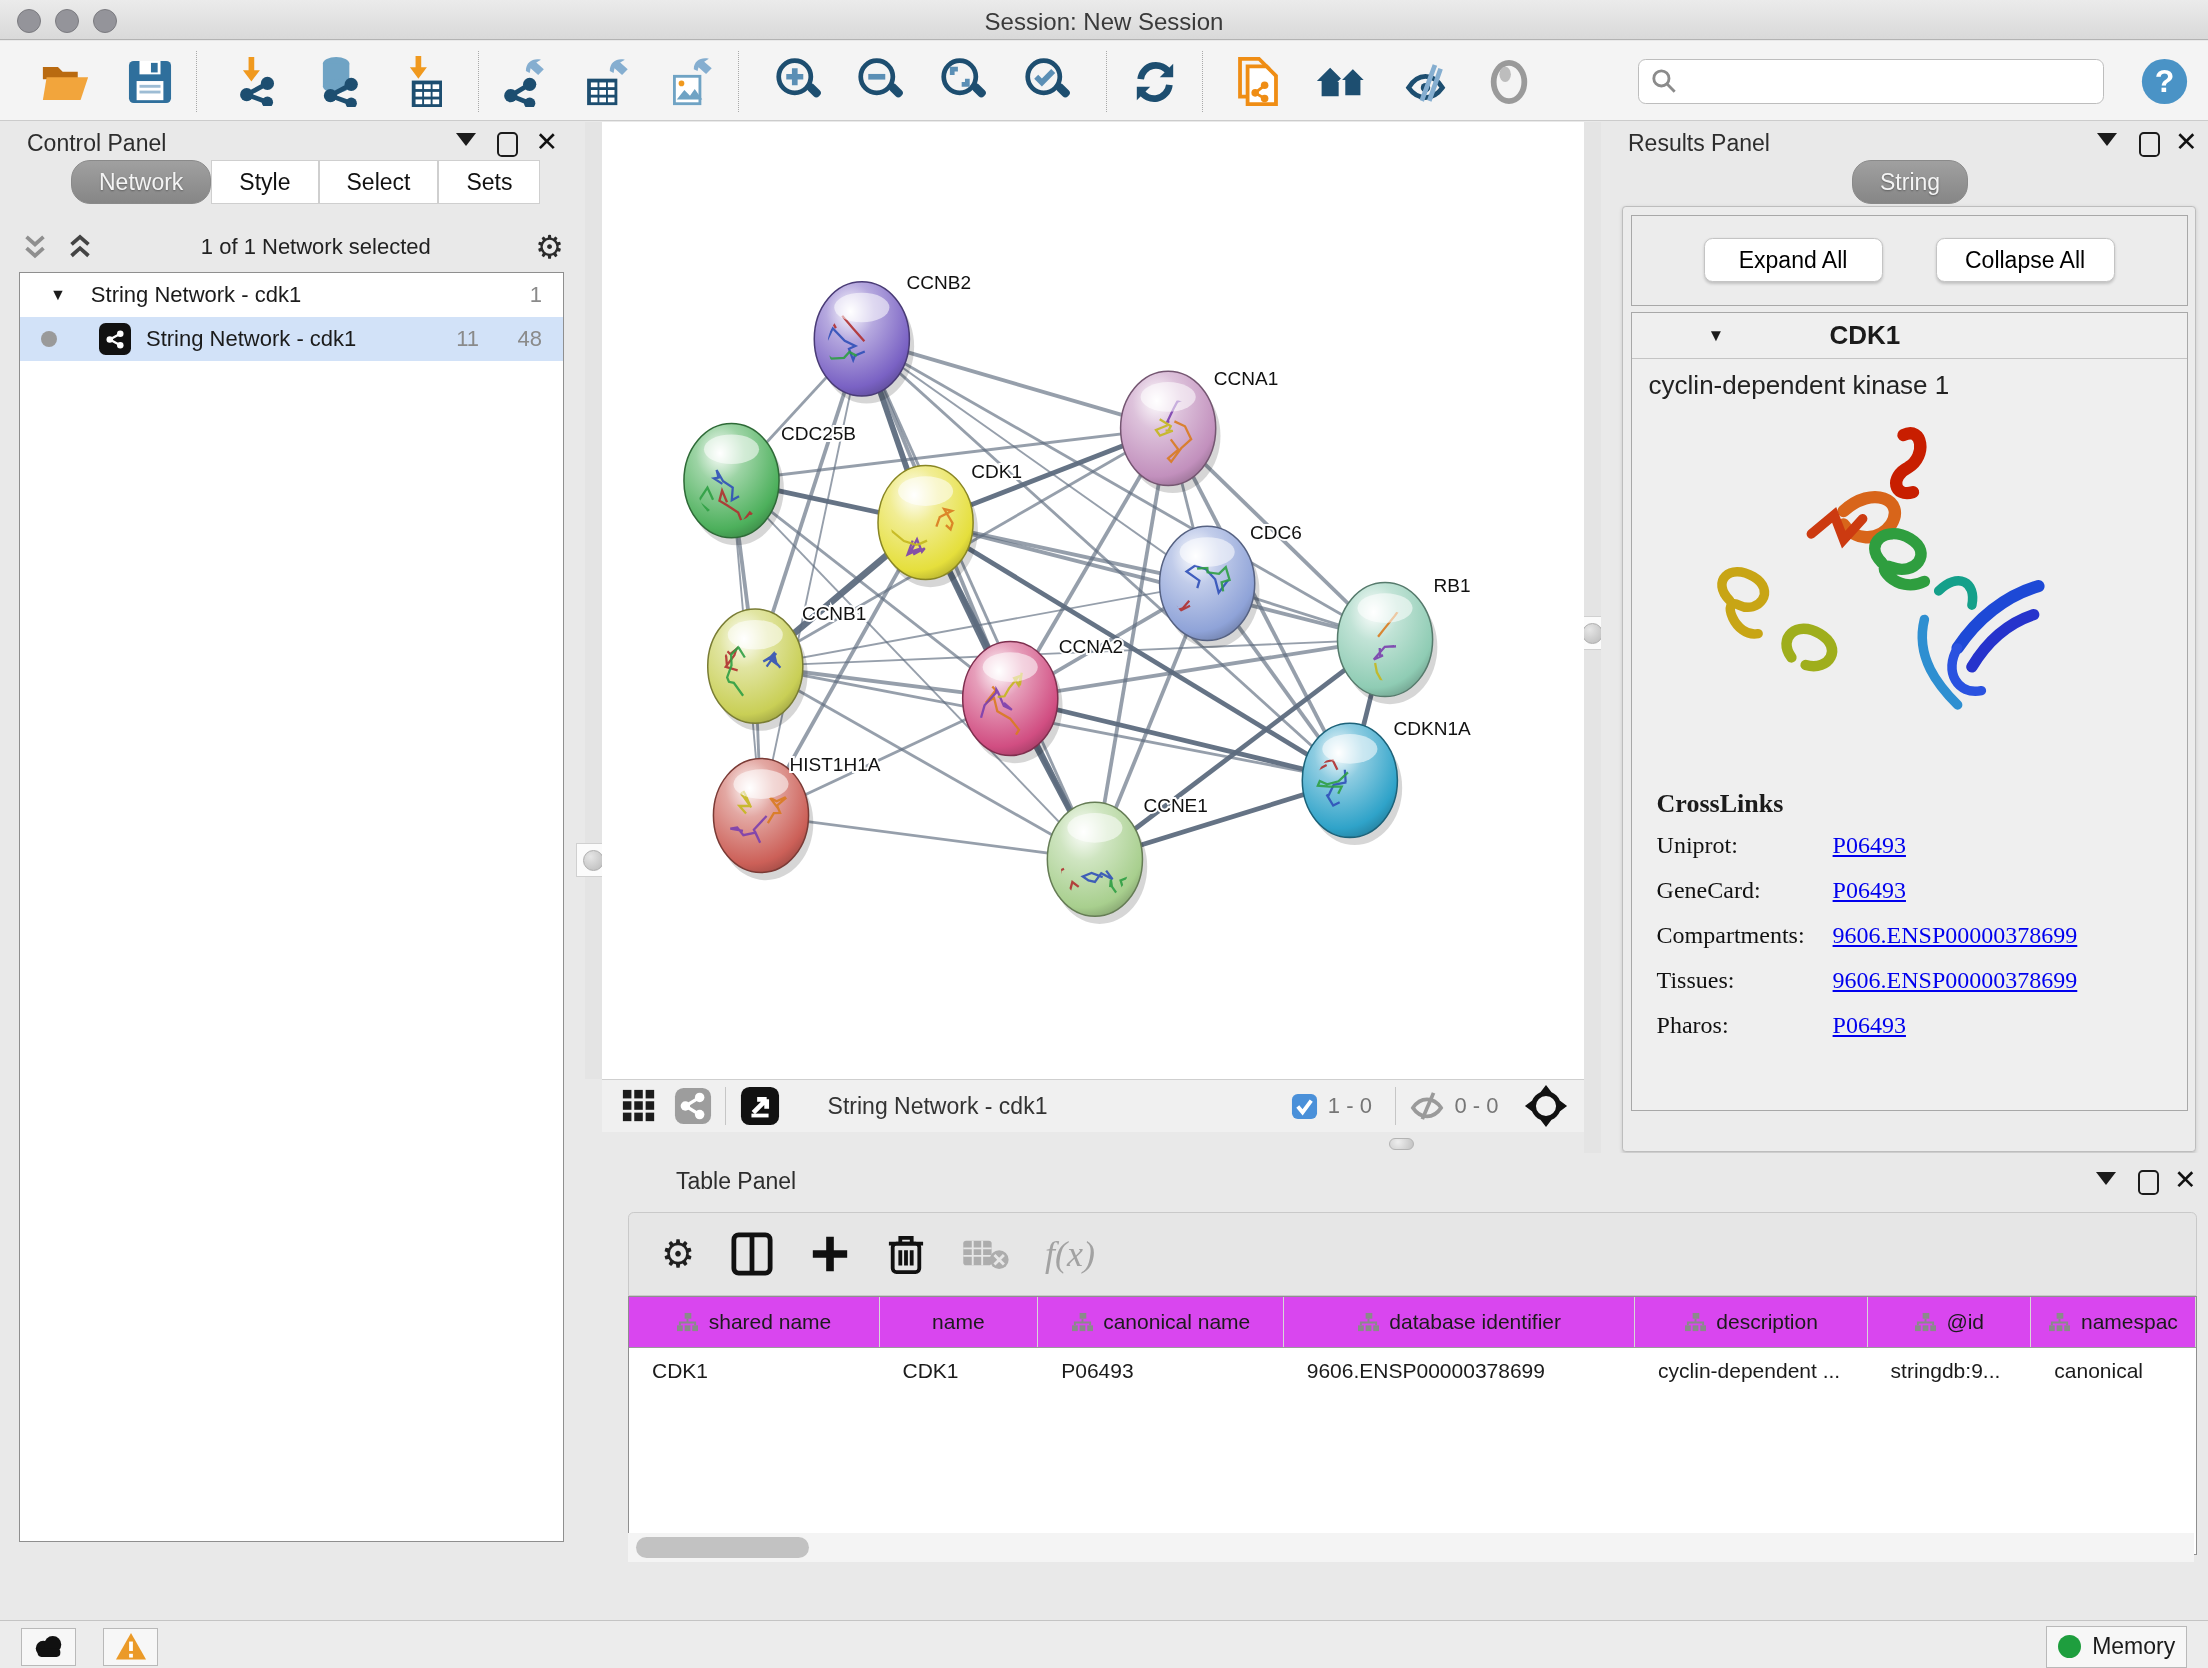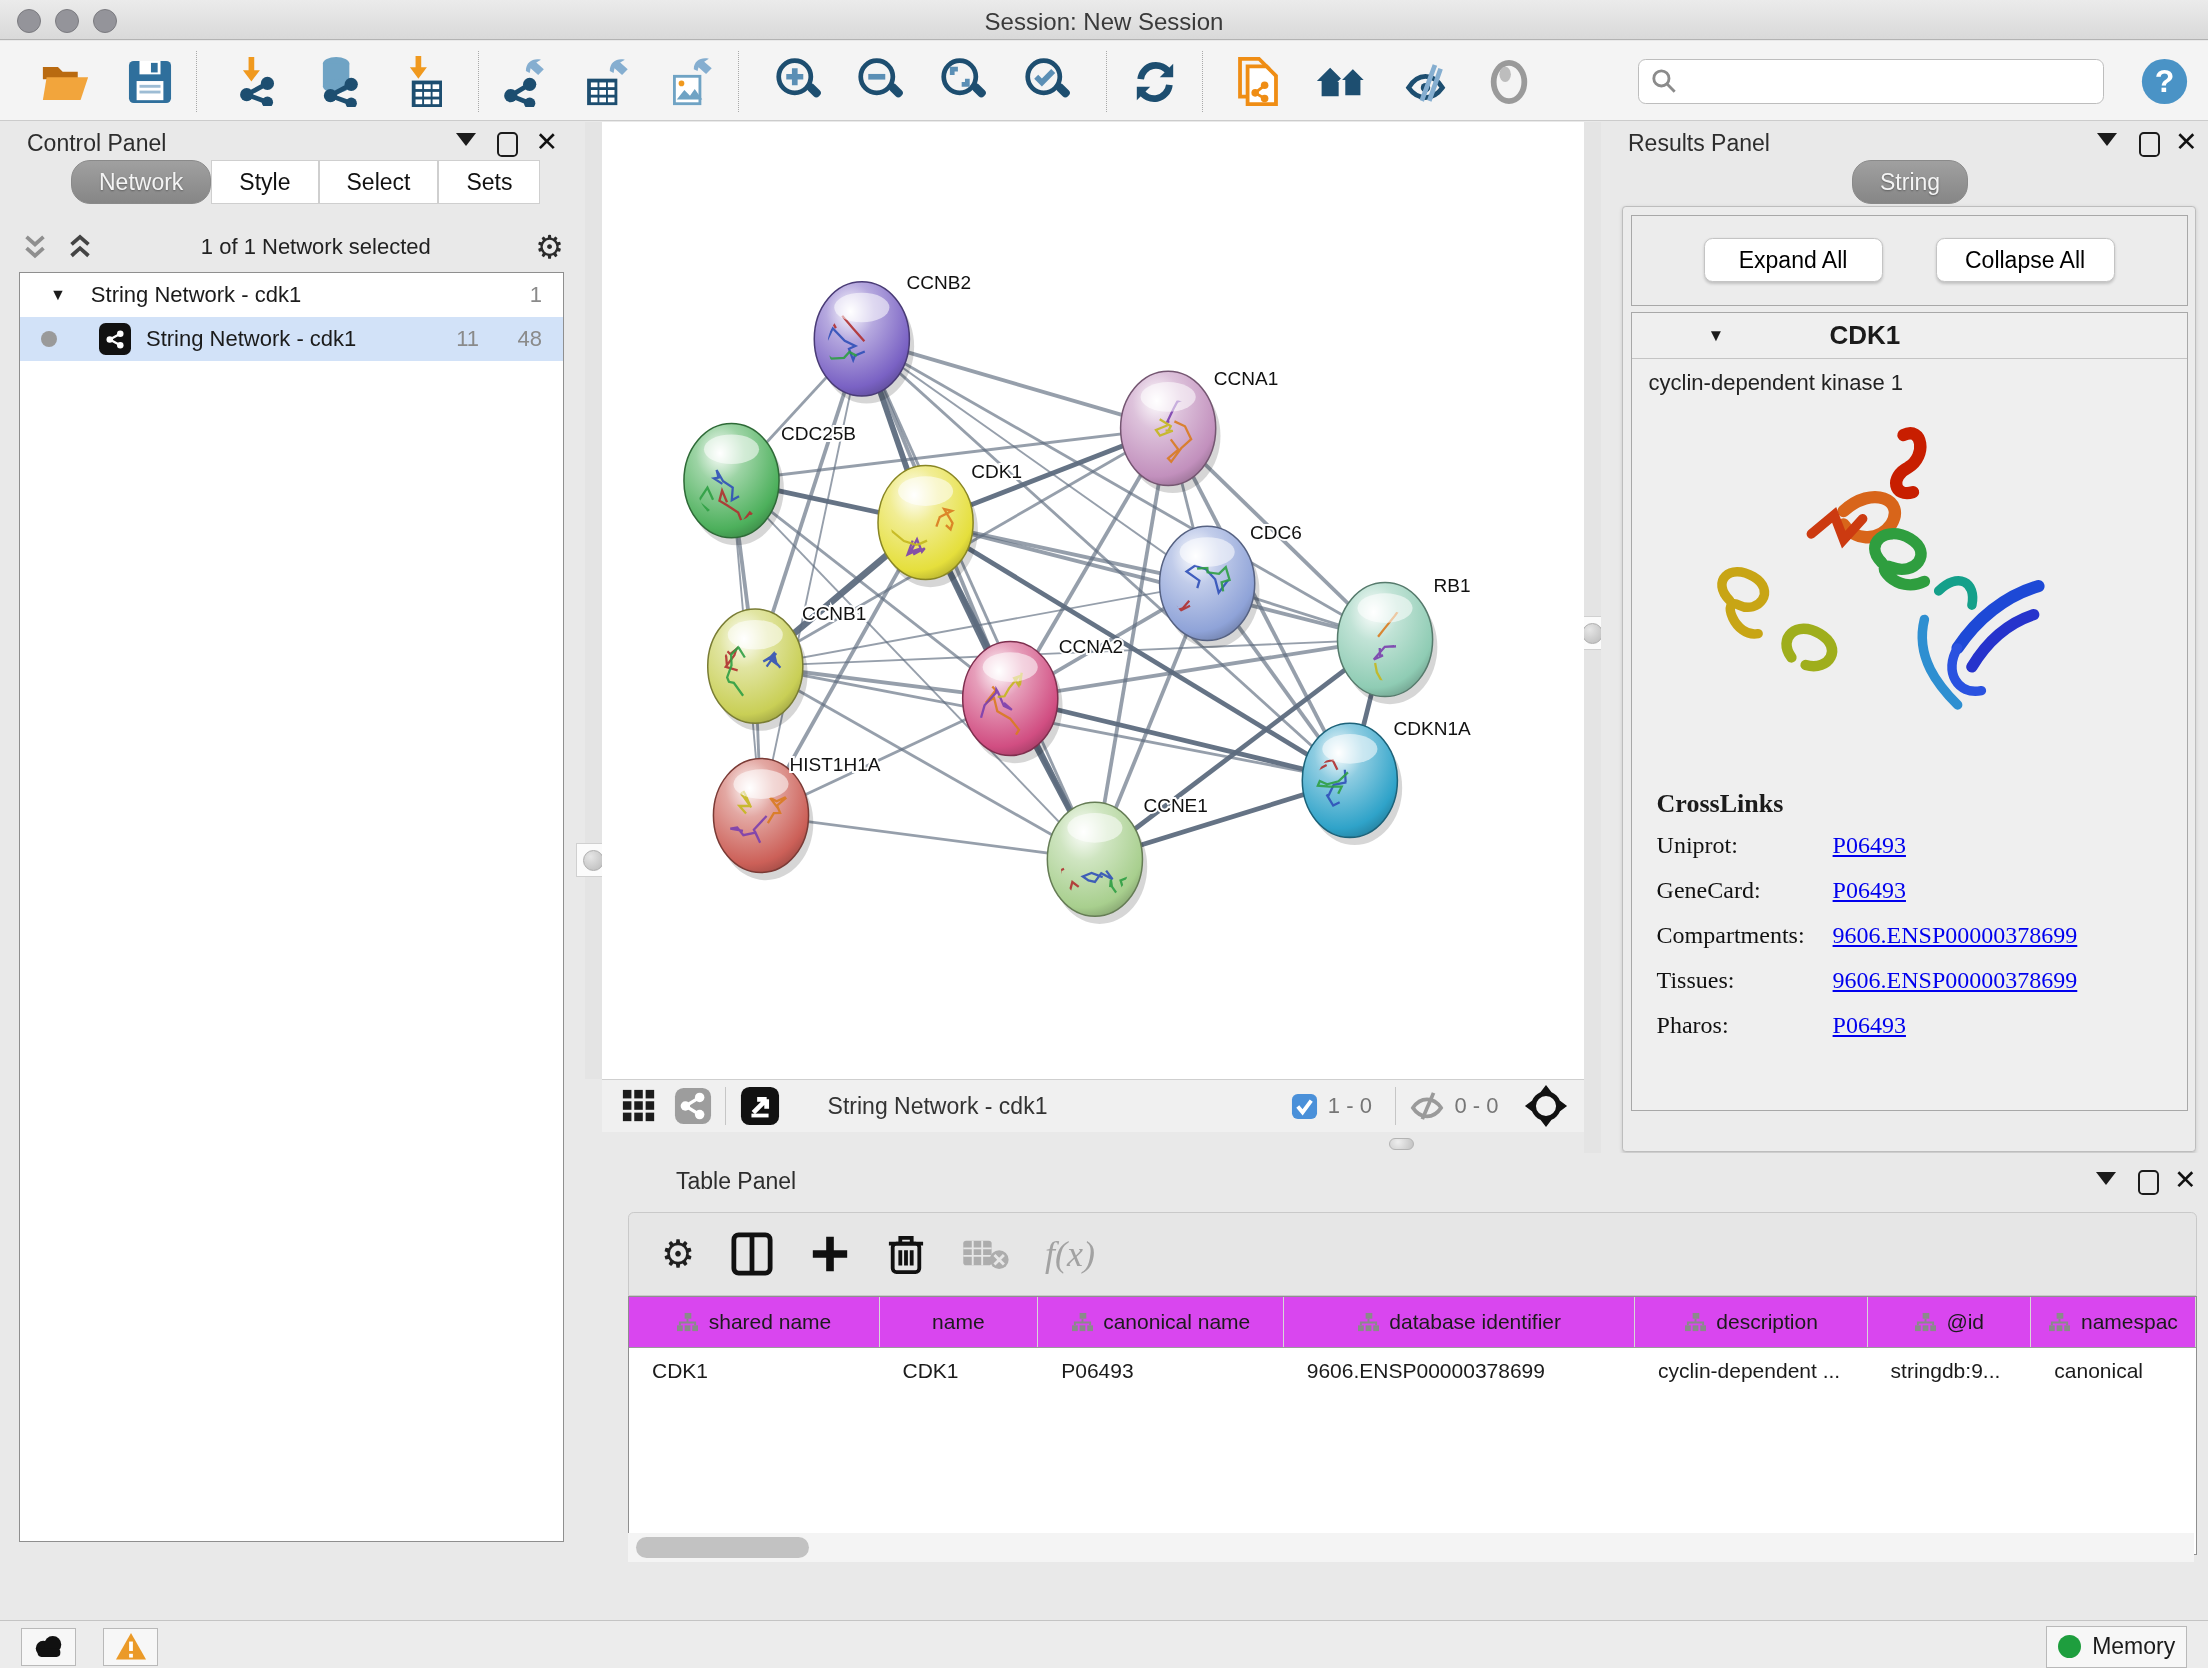--- a/index.html
+++ b/index.html
@@ -69,21 +69,21 @@
   .rp-buttons { position:absolute; left:7.6px; top:7.6px; width:557px; height:91px;
     border:1.9px solid #a8a8a8; display:flex; align-items:center; justify-content:center; gap:53px; background:#ececec; }
   .rp-btn { min-width:179px; height:44px; background:#ffffff; border:1px solid #c4c4c4;
     border-radius:8.6px; box-shadow:0 1.9px 2.9px rgba(0,0,0,.18); font-size:23px;
     display:flex; align-items:center; justify-content:center; }
   .rp-list { position:absolute; left:7.6px; top:105px; width:557px; height:799px;
     border:1.9px solid #a8a8a8; background:#efefef; }
   .rp-gene-hdr { position:absolute; left:0; top:0; width:100%; height:46px;
     display:flex; align-items:center; border-bottom:1px solid #c4c4c4; }
   .rp-gene { font-size:26px; font-weight:bold; }
-  .rp-desc { position:absolute; left:17px; top:57px; font-size:22px; color:#222; }
+  .rp-desc { position:absolute; left:17px; top:57px; font-size:26px; color:#222; }
   .crosslinks { position:absolute; left:25px; top:476px; width:514px;
     font-family:"Liberation Serif","DejaVu Serif",serif; }
   .cl-title { font-size:26px; font-weight:bold; margin-bottom:13.3px; }
   .cl-row { display:flex; margin-bottom:18px; font-size:24px; }
   .cl-label { width:176px; color:#111; }
   .cl-link { color:#0000ee; text-decoration:underline; }
   
   .table-panel { position:absolute; left:602px; top:1153px; width:1606px; height:466px; background:#e9e9e9; }
   .tp-toolbar { position:absolute; left:26px; top:59px; width:1569px; height:84px;
     background:#e6e6e6; border:1px solid #c9c9c9; border-radius:5.7px 5.7px 0 0;

